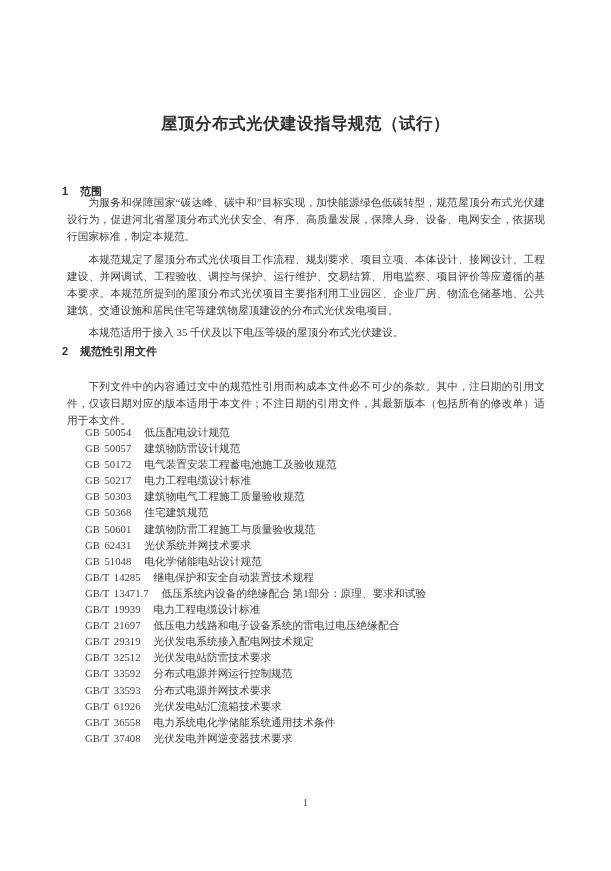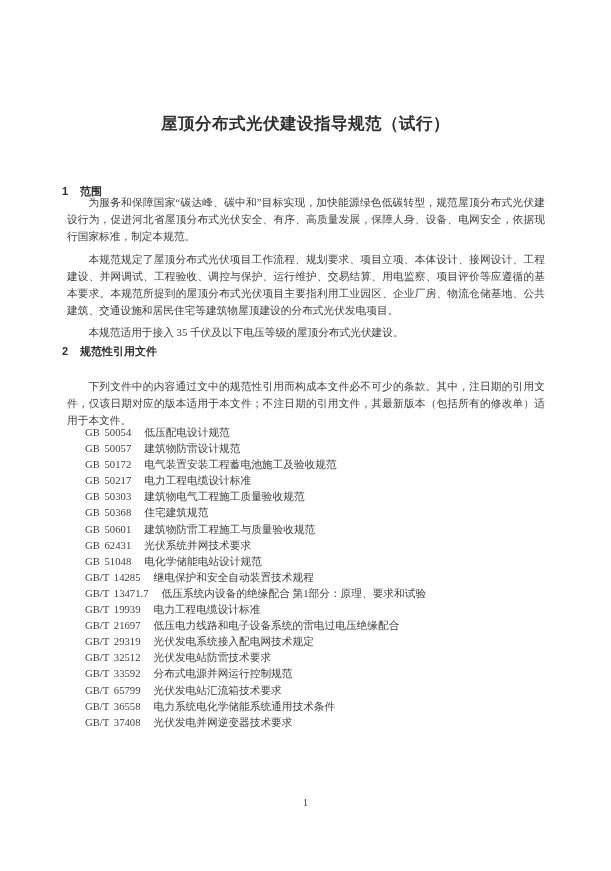--- a/index.html
+++ b/index.html
@@ -175,23 +175,26 @@
       </div>
 
       <div class="ref-row">
         <span class="ref-code">GB/T 32512</span><span class="ref-title">光伏发电站防雷技术要求</span>
       </div>
 
       <div class="ref-row">
         <span class="ref-code">GB/T 33592</span><span class="ref-title">分布式电源并网运行控制规范</span>
       </div>
 
-
-      <div class="ref-row">
-        <span class="ref-code">GB/T 65799</span><span class="ref-title">光伏发电站汇流箱技术要求</span>
+      <div class="ref-row">
+        <span class="ref-code">GB/T 33593</span><span class="ref-title">分布式电源并网技术要求</span>
+      </div>
+
+      <div class="ref-row">
+        <span class="ref-code">GB/T 61926</span><span class="ref-title">光伏发电站汇流箱技术要求</span>
       </div>
 
       <div class="ref-row">
         <span class="ref-code">GB/T 36558</span><span class="ref-title">电力系统电化学储能系统通用技术条件</span>
       </div>
 
       <div class="ref-row">
         <span class="ref-code">GB/T 37408</span><span class="ref-title">光伏发电并网逆变器技术要求</span>
       </div>
     </div>

